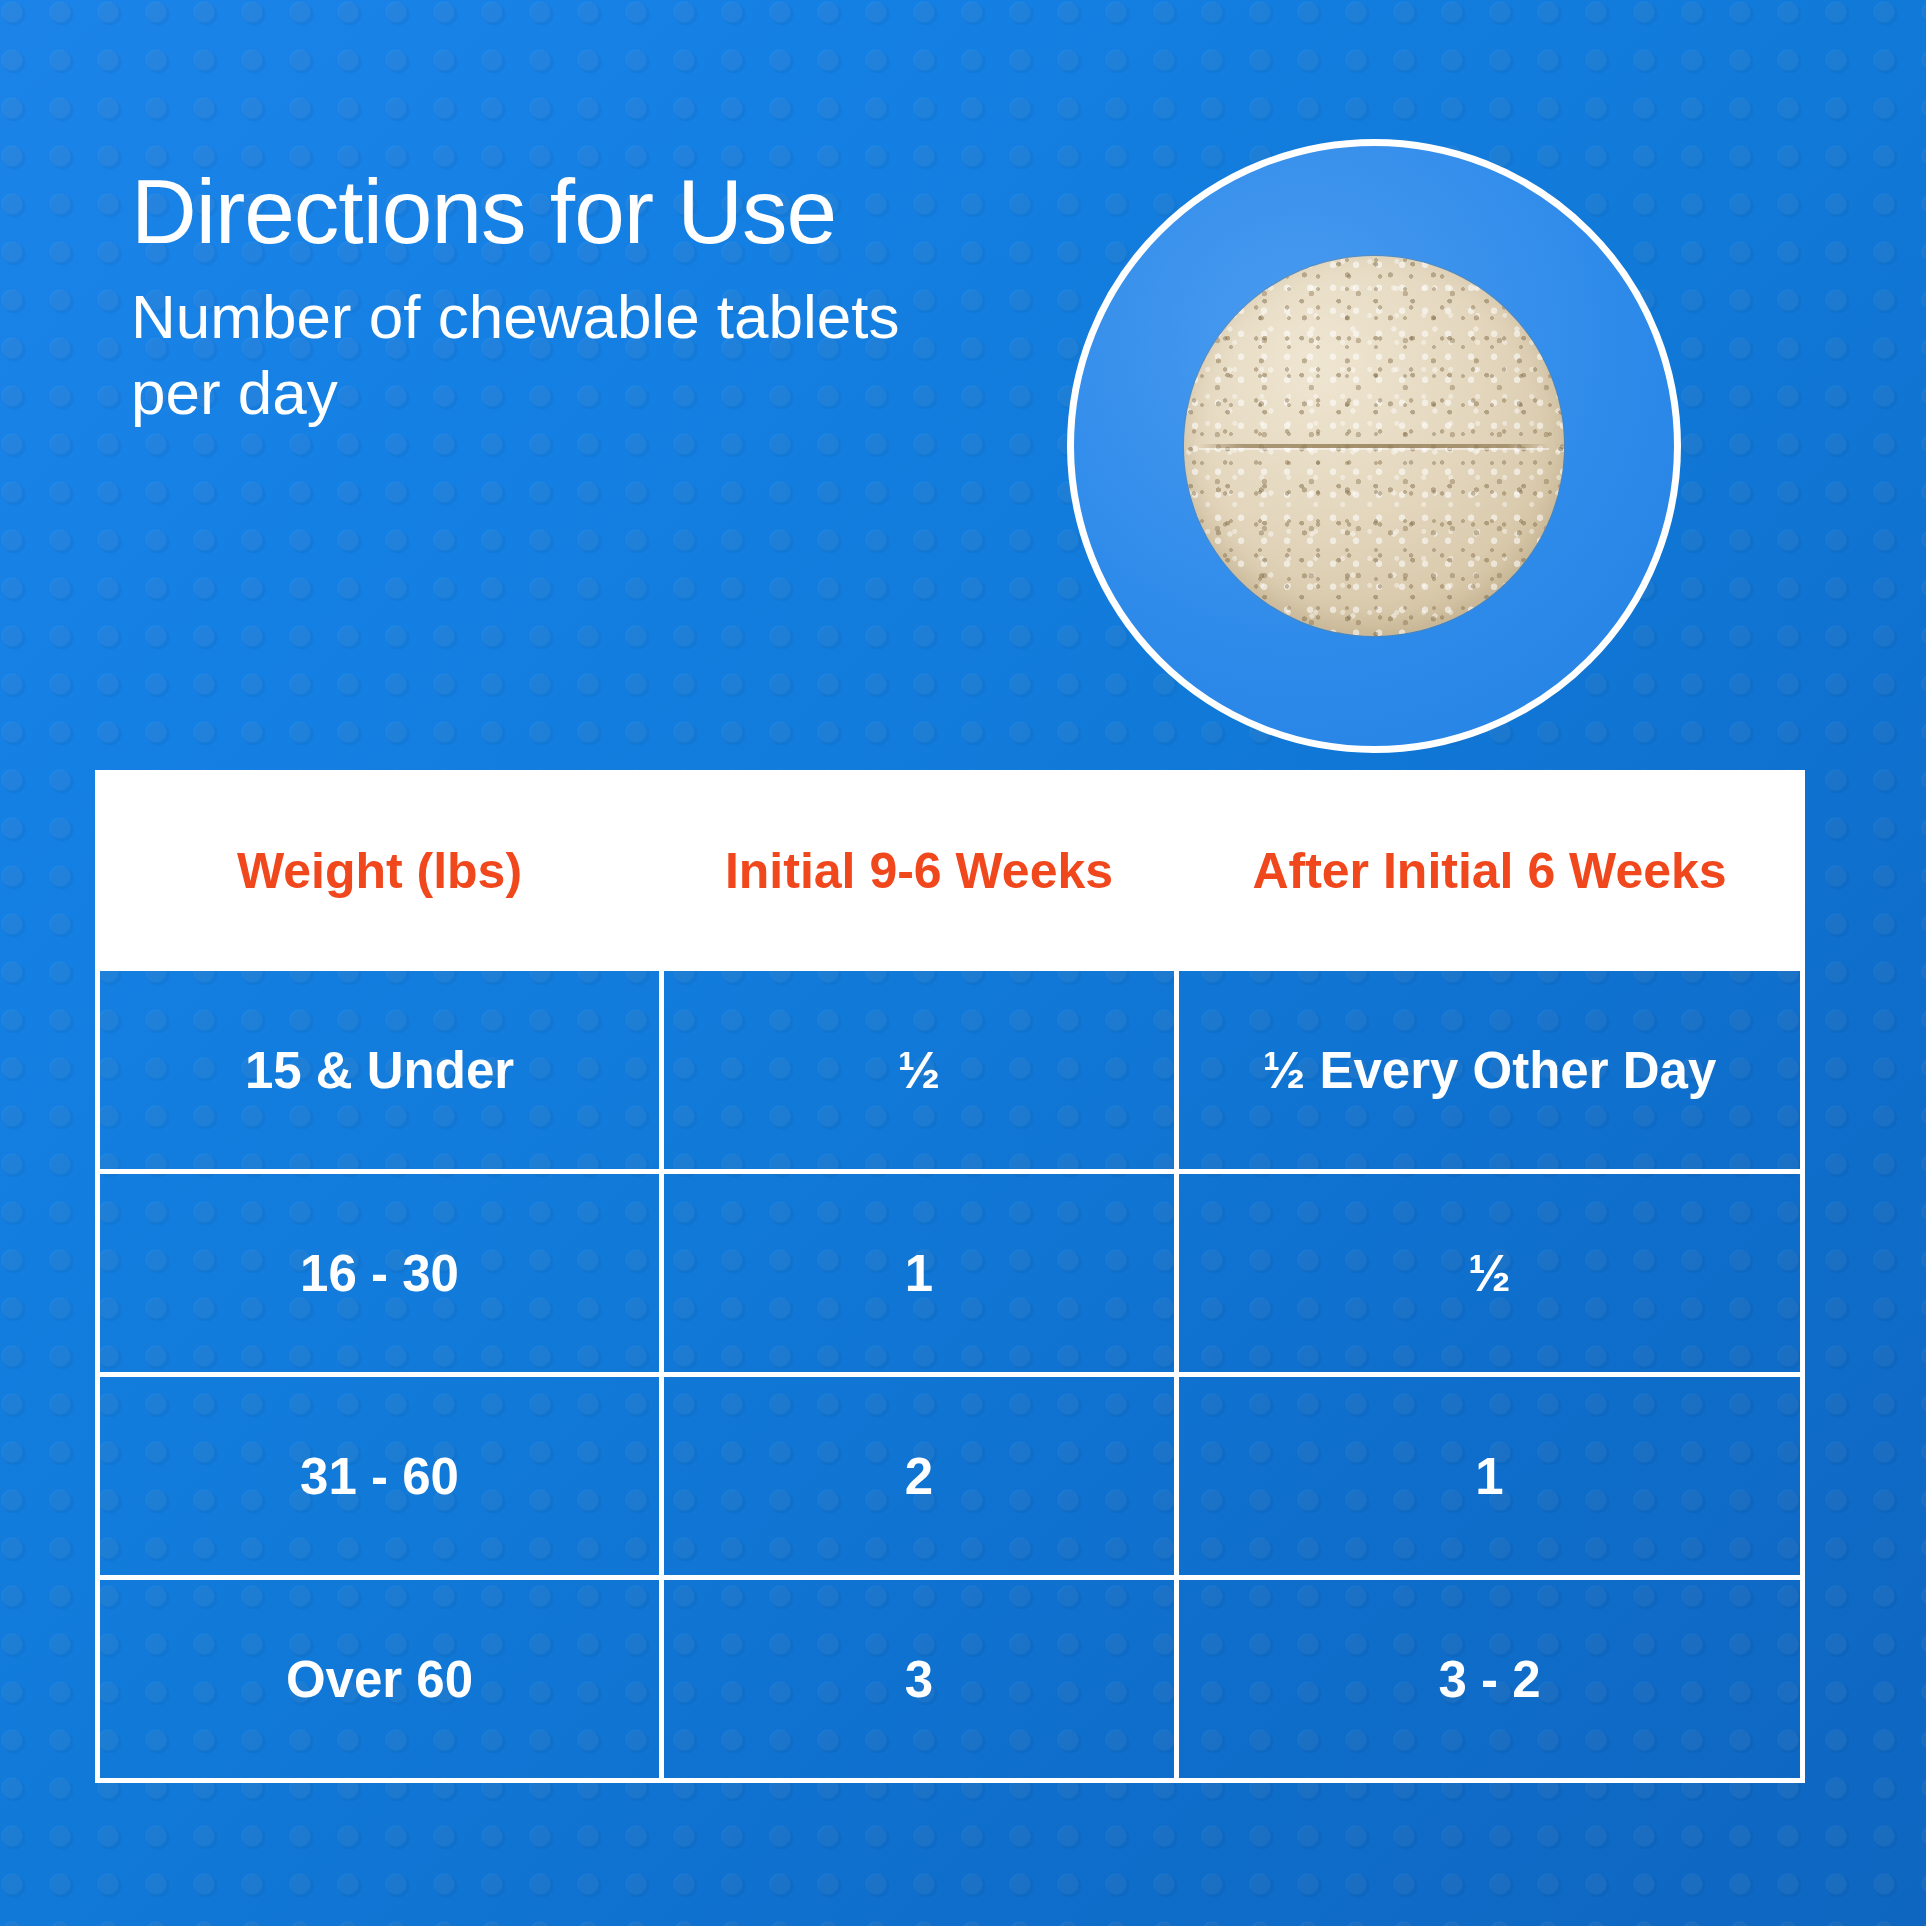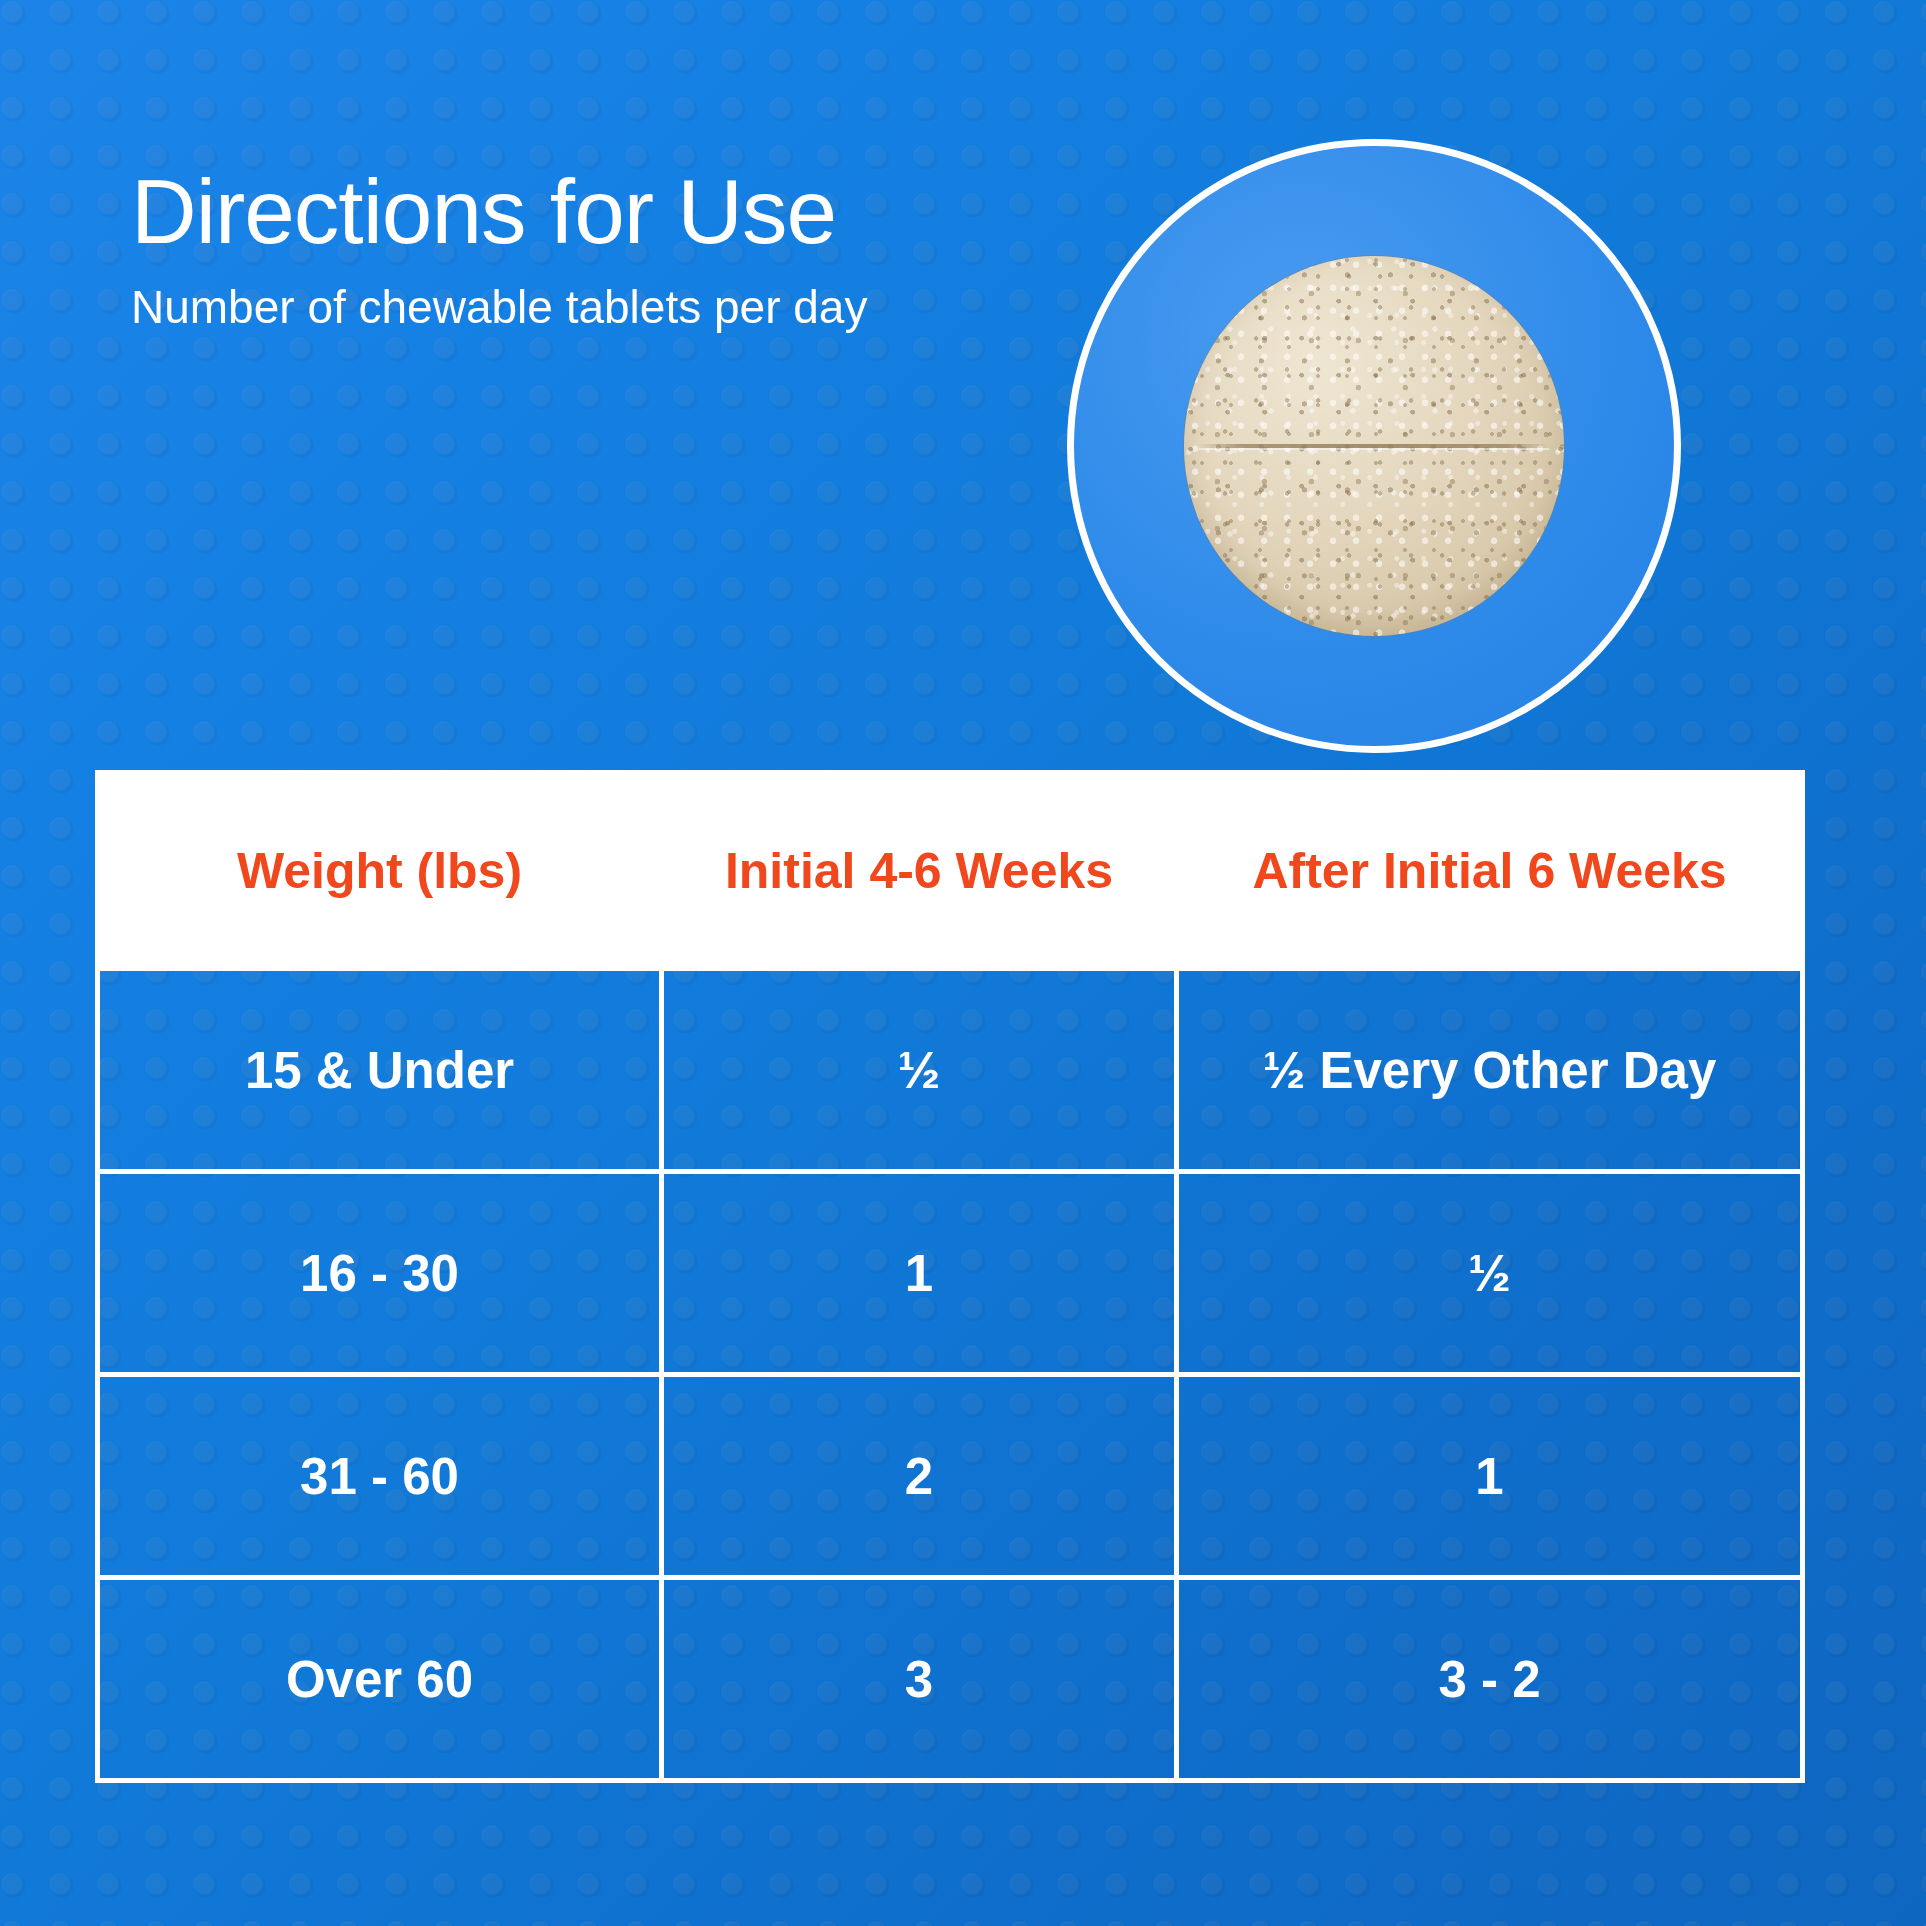--- a/index.html
+++ b/index.html
@@ -34,21 +34,21 @@
     color:#ffffff;
     font-size:91px;
     font-weight:normal;
     line-height:1.0;
     letter-spacing:-1px;
     margin:0 0 22px 0;
     white-space:nowrap;
   }
   #subtitle{
     color:#ffffff;
-    font-size:46px;
+    font-size:62px;
     font-weight:400;
     line-height:1.22;
     margin:0;
     max-width:871px;
   }
   
   #pill-wrap{
     position:absolute;
     left:1067px;top:139px;
     width:614px;height:614px;
@@ -153,21 +153,21 @@
 
   <table id="dose-table">
     <colgroup>
       <col class="c1">
         <col class="c2">
         <col class="c3">
     </colgroup>
     <thead>
       <tr>
         <th>Weight (lbs)</th>
-        <th class="hsep">Initial 4-6 Weeks</th>
+        <th class="hsep">Initial 9-6 Weeks</th>
         <th class="hsep">After Initial 6 Weeks</th>
       </tr>
     </thead>
     <tbody>
       <tr>
         <td>15 &amp; Under</td>
         <td>½</td>
         <td>½ Every Other Day</td>
       </tr>
       <tr>

